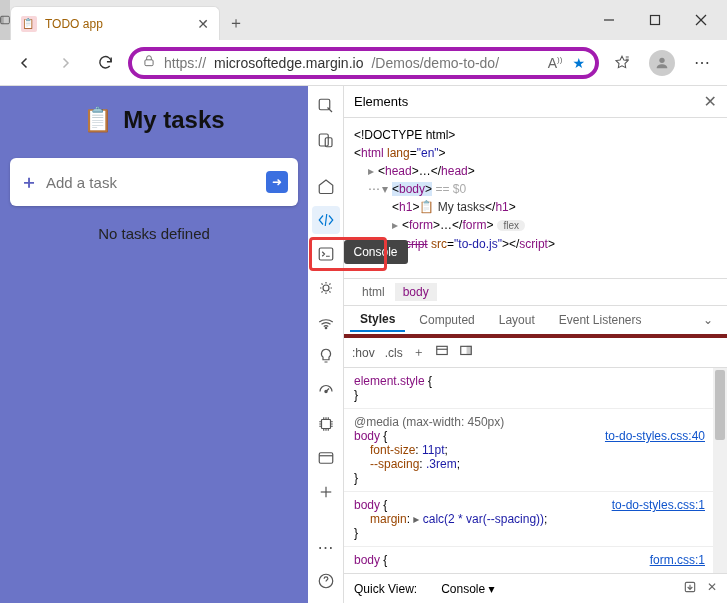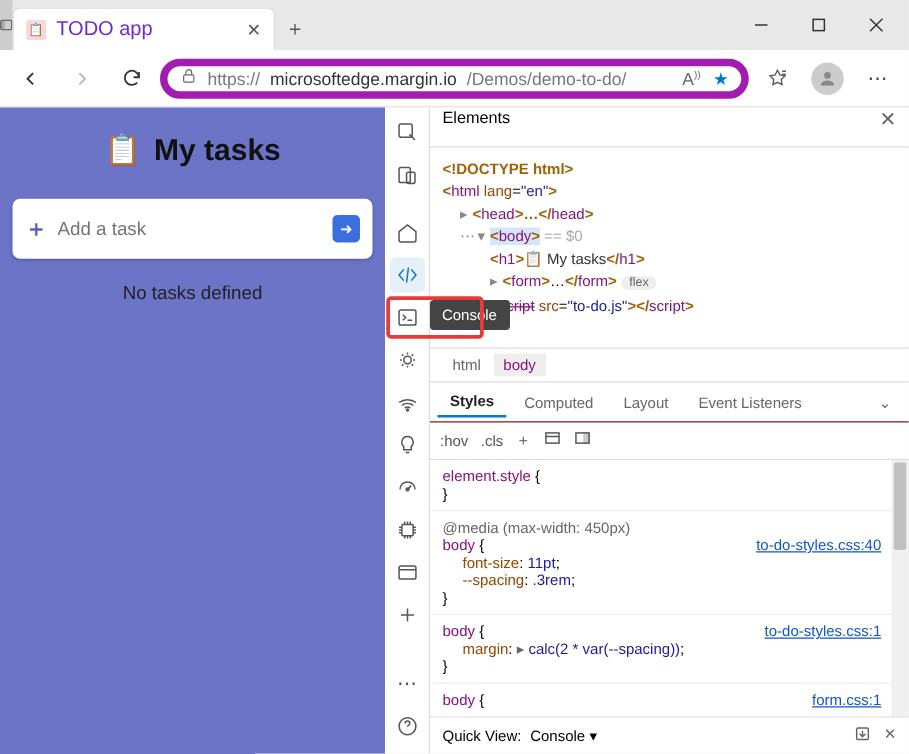--- a/index.html
+++ b/index.html
@@ -4,30 +4,30 @@
 <style>
 * { box-sizing: border-box; margin: 0; padding: 0; font-family: "Segoe UI", Arial, sans-serif; }
 body { width: 727px; height: 603px; background: #f3f3f3; display: flex; flex-direction: column; overflow: hidden; }
 
 
 .titlebar { height: 40px; background: #e8e8e8; display: flex; align-items: flex-end; }
 .tab-spacer { width: 10px; height: 100%; background: #cdcdcd; display:flex; align-items:center; justify-content:center;}
 .tab-strip { flex: 0 0 auto; display: flex; align-items: flex-end; height: 100%; padding-left: 0; }
 .tab { height: 34px; background: #fff; border-radius: 6px 6px 0 0; display: flex; align-items: center; padding: 0 10px; gap: 8px; min-width: 210px; border:1px solid #ddd; border-bottom:none;}
 .tab .favicon { width: 16px; height: 16px; background: #f8d7da; border-radius:2px; display:flex; align-items:center; justify-content:center; font-size:10px;}
-.tab .title { font-size: 16px; color: #6d28d9; flex:1;}
+.tab .title { font-size: 12px; color: #a16207; flex:1;}
 .tab .close { font-size: 14px; color: #555; }
 .newtab { width: 32px; display:flex; align-items:center; justify-content:center; color:#555; font-size:16px; height:34px;}
 .title-right { margin-left:auto; display:flex; gap:2px; align-items:center; height:100%; padding-right:4px;}
 .winbtn { width:44px; height:30px; display:flex; align-items:center; justify-content:center; color:#333;}
 
 
 .toolbar { height: 46px; background: #fff; display:flex; align-items:center; padding:0 8px; gap:6px; border-bottom:1px solid #ddd;}
 .tbtn { width:34px; height:34px; display:flex; align-items:center; justify-content:center; color:#444; border-radius:4px;}
-.urlbar { flex:1; height:32px; border:6px solid #a21caf; border-radius:16px; display:flex; align-items:center; padding:0 10px; gap:8px; font-size:14px;}
+.urlbar { flex:1; height:32px; border:4px solid #a21caf; border-radius:16px; display:flex; align-items:center; padding:0 10px; gap:8px; font-size:14px;}
 .url-prefix { color:#777; }
 .url-domain { color:#333; }
 .url-path { color:#777; }
 .url-right { margin-left:auto; display:flex; gap:10px; align-items:center; color:#666;}
 .star-filled { color:#0078d4; }
 
 
 .content-row { flex:1; display:flex; min-height:0; }
 
 
@@ -45,58 +45,58 @@
 .dt-icons { width:36px; border-right:1px solid #ddd; display:flex; flex-direction:column; align-items:center; padding-top:6px; gap:6px;}
 .dt-icon { width:28px; height:28px; display:flex; align-items:center; justify-content:center; color:#555; border-radius:4px; position:relative;}
 .dt-icon.active { background:#e6f0fb; color:#0078d4; }
 .dt-icon svg { width:18px; height:18px; stroke:currentColor; fill:none; stroke-width:1.6;}
 .dt-bottom-icons { margin-top:auto; padding-bottom:8px; display:flex; flex-direction:column; gap:6px; align-items:center;}
 
 .console-highlight { position:absolute; left:-3px; top:-3px; width:78px; height:34px; border:3px solid #e83a3a; border-radius:4px; pointer-events:none; z-index:5;}
 .console-tooltip { position:absolute; left:32px; top:0; background:#444; color:#fff; font-size:12px; padding:5px 10px; border-radius:3px; white-space:nowrap;}
 
 .dt-main { flex:1; display:flex; flex-direction:column; min-width:0;}
-.dt-header { height:32px; border-bottom:1px solid #ddd; display:flex; align-items:flex-start; padding:0 10px; font-size:13px;}
+.dt-header { height:32px; border-bottom:1px solid #ddd; display:flex; align-items:center; padding:0 10px; font-size:13px;}
 .dt-header .close { margin-left:auto; font-size:16px; color:#666;}
 .dom-tree { padding:8px 10px; font-family:Consolas,monospace; font-size:12px; line-height:18px; overflow:auto; flex:0 0 auto; height:160px;}
-.dom-tree .lt { color:#a16207;font-weight:bold; }
+.dom-tree .lt { color:#000000; }
 .dom-tree .tag { color:#881280; }
 .dom-tree .attr { color:#994500; }
 .dom-tree .val { color:#1a1aa6; }
 .dom-tree .txt { color:#333; }
 .dom-tree .sel { background:#d4e6f9; }
 .dom-tree .pill { background:#eee; border-radius:8px; padding:0 6px; font-size:10px; color:#666; margin-left:4px;}
 .dom-tree .dots { color:#888; letter-spacing:2px;}
 .dom-tree .arrow { color:#888; display:inline-block; width:10px;}
 .dom-tree .struck { text-decoration:line-through; color:#881280;}
 
 .breadcrumb { height:28px; border-top:1px solid #ddd; border-bottom:1px solid #ddd; display:flex; align-items:center; padding:0 10px; gap:2px; font-size:12px;}
 .bc-item { padding:2px 8px; color:#666; }
 .bc-item.sel { background:#eee; color:#881280; }
 
-.styles-tabs { height:32px; border-bottom:1px solid #7f1d1d; display:flex; align-items:center; padding:0 6px; gap:4px; font-size:12px;}
+.styles-tabs { height:32px; border-bottom:4px solid #7f1d1d; display:flex; align-items:center; padding:0 6px; gap:4px; font-size:12px;}
 .stab { padding:4px 10px; color:#666; }
 .stab.active { border-bottom:2px solid #0078d4; color:#222; font-weight:600;}
 .stab-more { margin-left:auto; padding:0 8px; color:#666;}
 
 .filter-row { height:30px; border-bottom:1px solid #ddd; display:flex; align-items:center; padding:0 8px; font-size:12px; gap:10px;}
 .filter-row input { border:none; flex:1; font-size:12px; outline:none; font-family:Consolas,monospace; color:#888;}
 .filter-right { display:flex; gap:10px; align-items:center; font-family:Consolas,monospace; color:#555;}
 
 .styles-body { flex:1; overflow:auto; font-family:Consolas,monospace; font-size:12px; position:relative;}
 .styles-body .scrollbar { position:absolute; right:0; top:0; width:14px; height:100%; background:#f0f0f0;}
 .styles-body .thumb { position:absolute; right:2px; top:2px; width:10px; height:70px; background:#c0c0c0; border-radius:2px;}
 .rule { padding:6px 10px; border-bottom:1px solid #eee; margin-right:12px;}
 .rule .selector { color:#881280; }
 .rule .prop { color:#994500; margin-left:16px;}
 .rule .pval { color:#1a1aa6; }
 .rule .link { float:right; color:#1155cc; text-decoration:underline; }
 .rule .media { color:#666; }
 
-.quickview { height:30px; border-top:1px solid #ddd; display:flex; align-items:center; padding:0 10px; font-size:12px; gap:7px;}
+.quickview { height:30px; border-top:1px solid #ddd; display:flex; align-items:center; padding:0 10px; font-size:12px; gap:24px;}
 .quickview .qv-right { margin-left:auto; display:flex; gap:10px; color:#666;}
 
 .avatar { width:26px; height:26px; border-radius:50%; background:#ccc; display:flex; align-items:center; justify-content:center;}
 </style>
 </head>
 <body>
 
 <div class="titlebar">
   <div class="tab-spacer">
     <svg width="14" height="14" viewBox="0 0 16 16">

